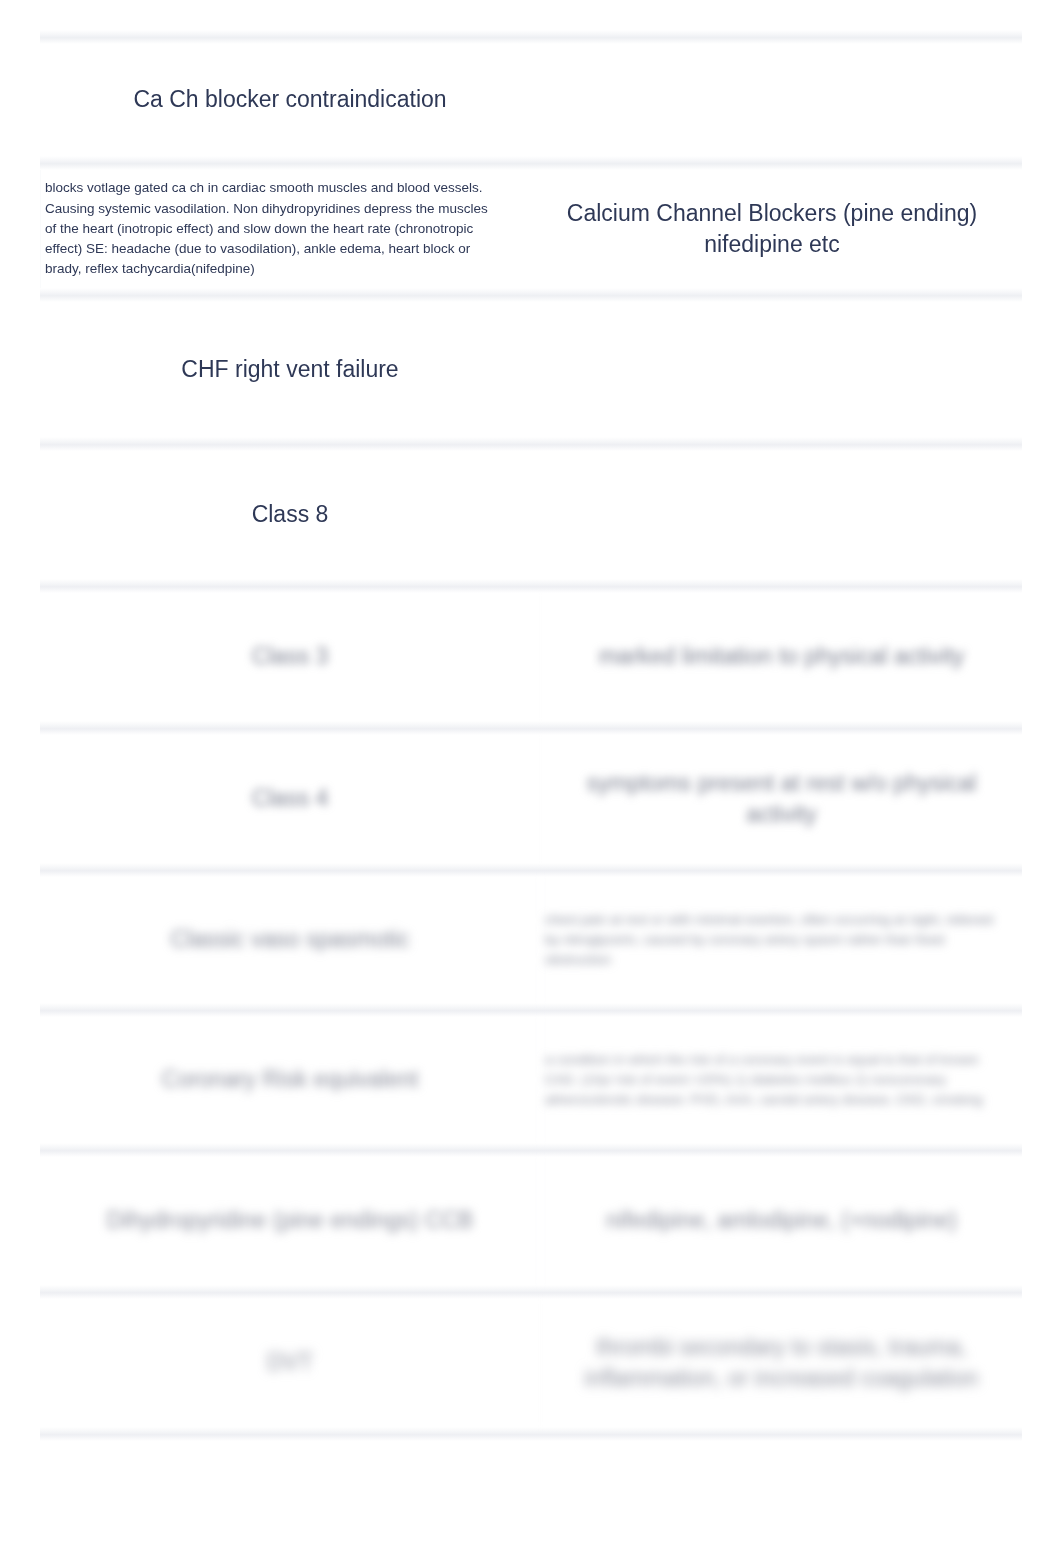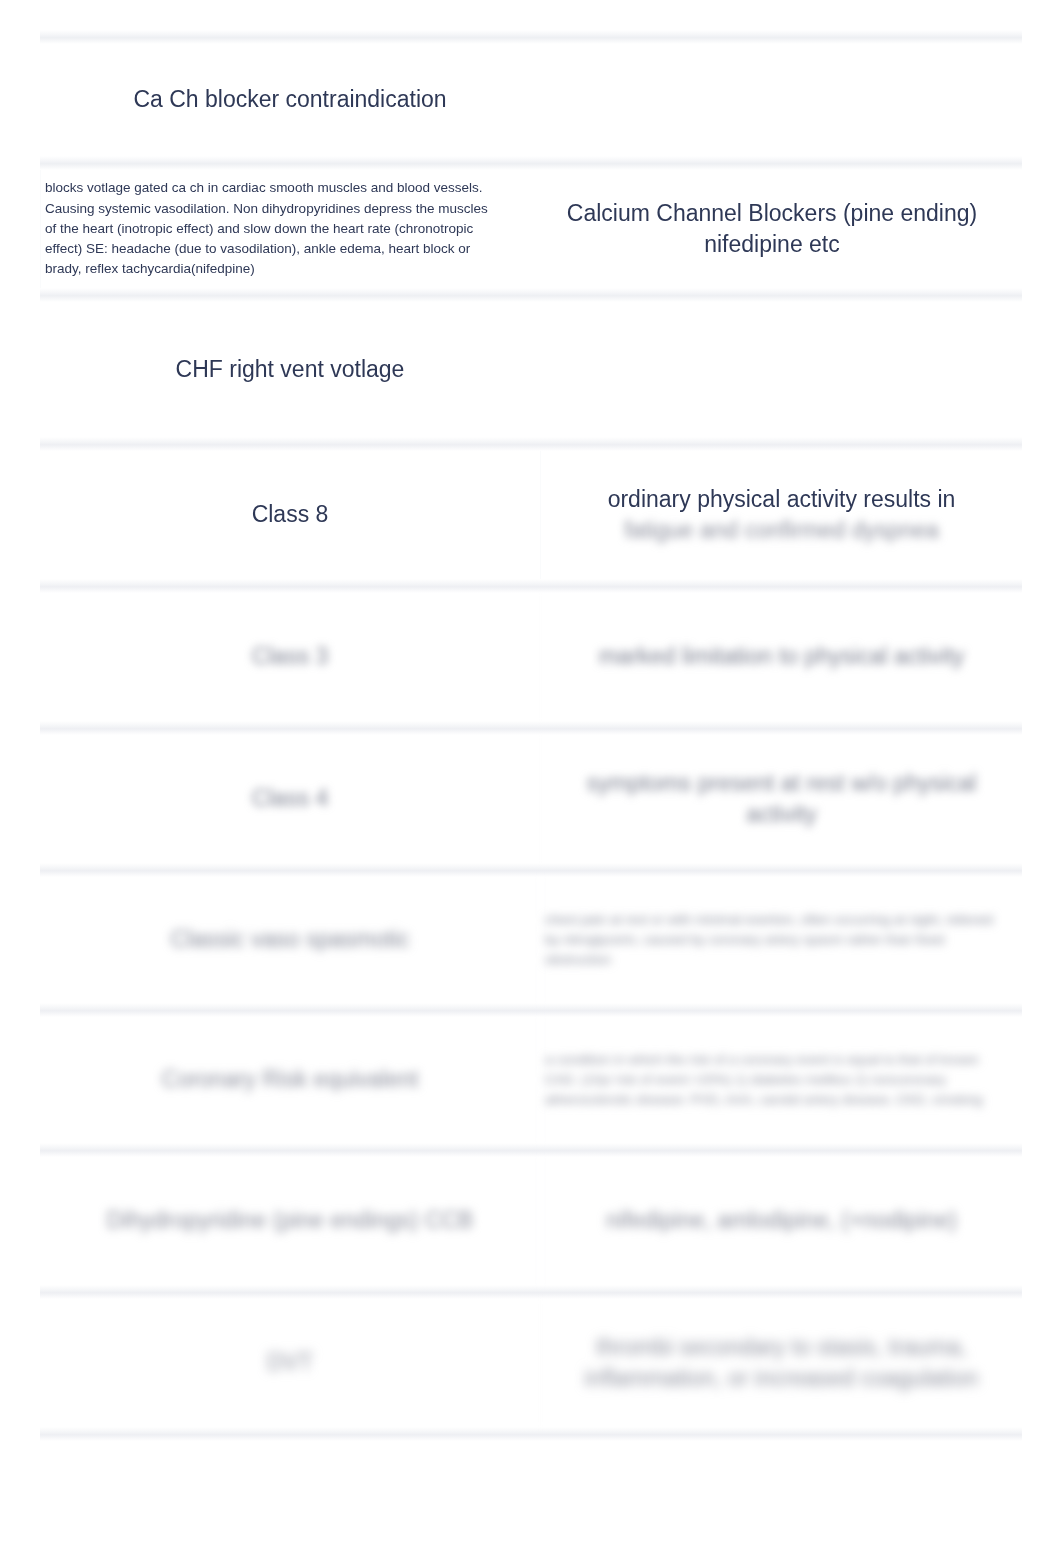--- a/index.html
+++ b/index.html
@@ -116,32 +116,26 @@
     <div class="card-row" style="height:118px;">
       <div class="col col-def small b0">
           <span class="def-text">blocks votlage gated ca ch in cardiac smooth muscles and blood vessels. Causing systemic vasodilation. Non dihydropyridines depress the muscles of the heart (inotropic effect) and slow down the heart rate (chronotropic effect)
 SE: headache (due to vasodilation), ankle edema, heart block or brady, reflex tachycardia(nifedpine)</span>
         </div>
       <div class="col col-term b0">Calcium Channel Blockers (pine ending) nifedipine etc</div>
     </div>
 
     <div class="row-sep"></div>
     <div class="card-row" style="height:135px;">
-      <div class="col col-term b1">CHF right vent votlage</div>
+      <div class="col col-term b1">CHF right vent failure</div>
     </div>
 
     <div class="row-sep"></div>
     <div class="card-row" style="height:128px;">
       <div class="col col-term b1">Class 8</div>
-      <div class="col col-def">
-        <div>
-          <span class="line-clear b1">ordinary physical activity results in</span>
-          <span class="line-blur">fatigue and confirmed dyspnea</span>
-        </div>
-      </div>
     </div>
 
     <div class="row-sep"></div>
     <div class="card-row" style="height:128px;">
       <div class="col col-term b5">Class 3</div>
       <div class="col col-def b5">marked limitation to physical activity</div>
     </div>
 
     <div class="row-sep"></div>
     <div class="card-row" style="height:128px;">

